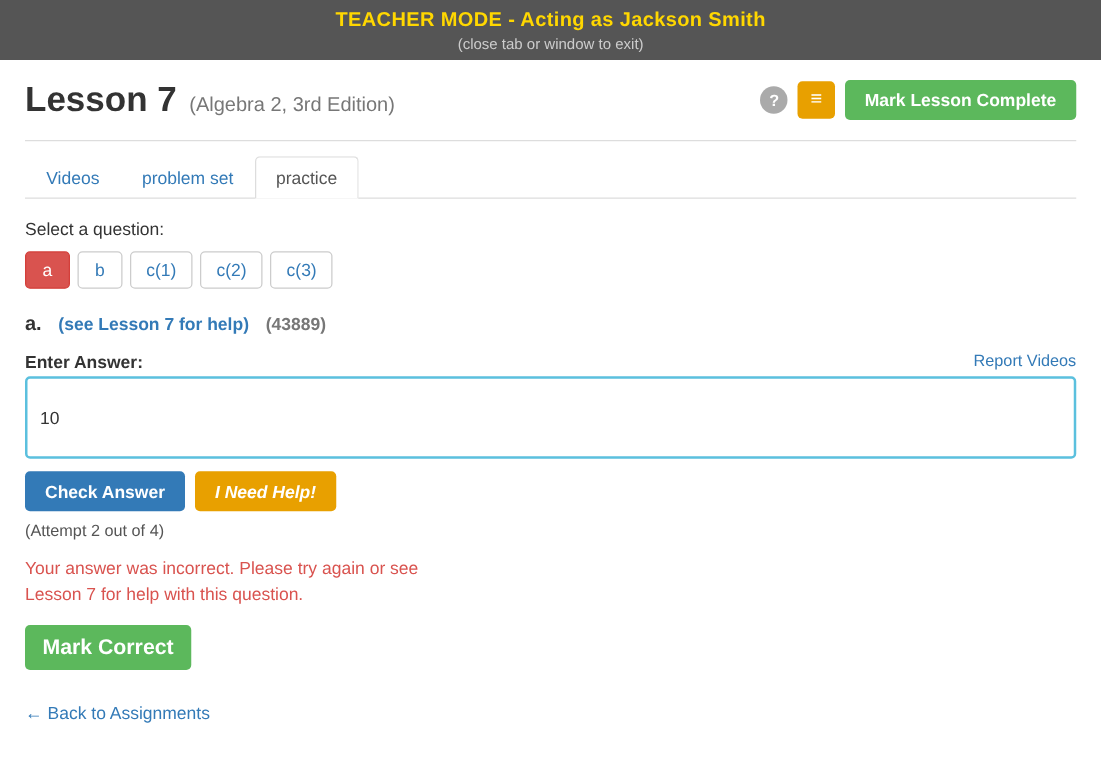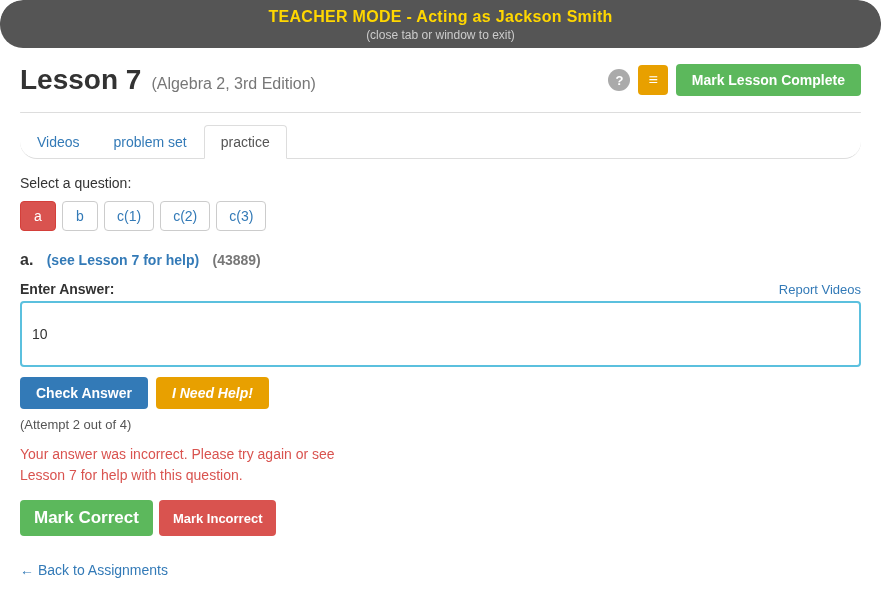--- a/index.html
+++ b/index.html
@@ -1,15 +1,15 @@
 <!DOCTYPE html>
 <html><head>
   <meta charset="utf-8">
   <style>
-    * { box-sizing: border-box; margin: 0; padding: 0; border-radius: 23px; }
+    * { box-sizing: border-box; margin: 0; padding: 0; }
     body { font-family: Arial, sans-serif; font-size: 14px; background: #fff; color: #333; width: 881px; }
 
     
     .teacher-banner {
       background: #555;
       text-align: center;
       padding: 8px 0 6px;
     }
     .teacher-banner-title {
       color: #FFD700;
@@ -149,21 +149,20 @@
       text-decoration: none;
       font-size: 14px;
     }
     .question-id {
       color: #777;
       font-size: 14px;
     }
     .enter-answer-row {
       display: flex;
       justify-content: space-between;
-      align-items: center;
       margin-top: 12px;
       margin-bottom: 4px;
       gap: 26px;
     }
     .enter-answer-label {
       font-weight: bold;
       font-size: 14px;
     }
     .report-link {
       color: #337ab7;
@@ -343,21 +342,20 @@
   <div class="incorrect-msg">
     <span>Your answer was incorrect. Please try again or see</span>
     <br>
     <a href="#" style="color:#d9534f;">Lesson 7</a>
     <span>for help with this question.</span>
   </div>
 
   
   <div class="teacher-actions">
     <button class="mark-correct-btn">Mark Correct</button>
-    <button class="mark-incorrect-btn">Mark Incorrect</button>
   </div>
 
   
   <a href="#" class="back-link">
     <span class="back-arrow">←</span>
     <span>Back to Assignments</span>
   </a>
 
 </div>
 

